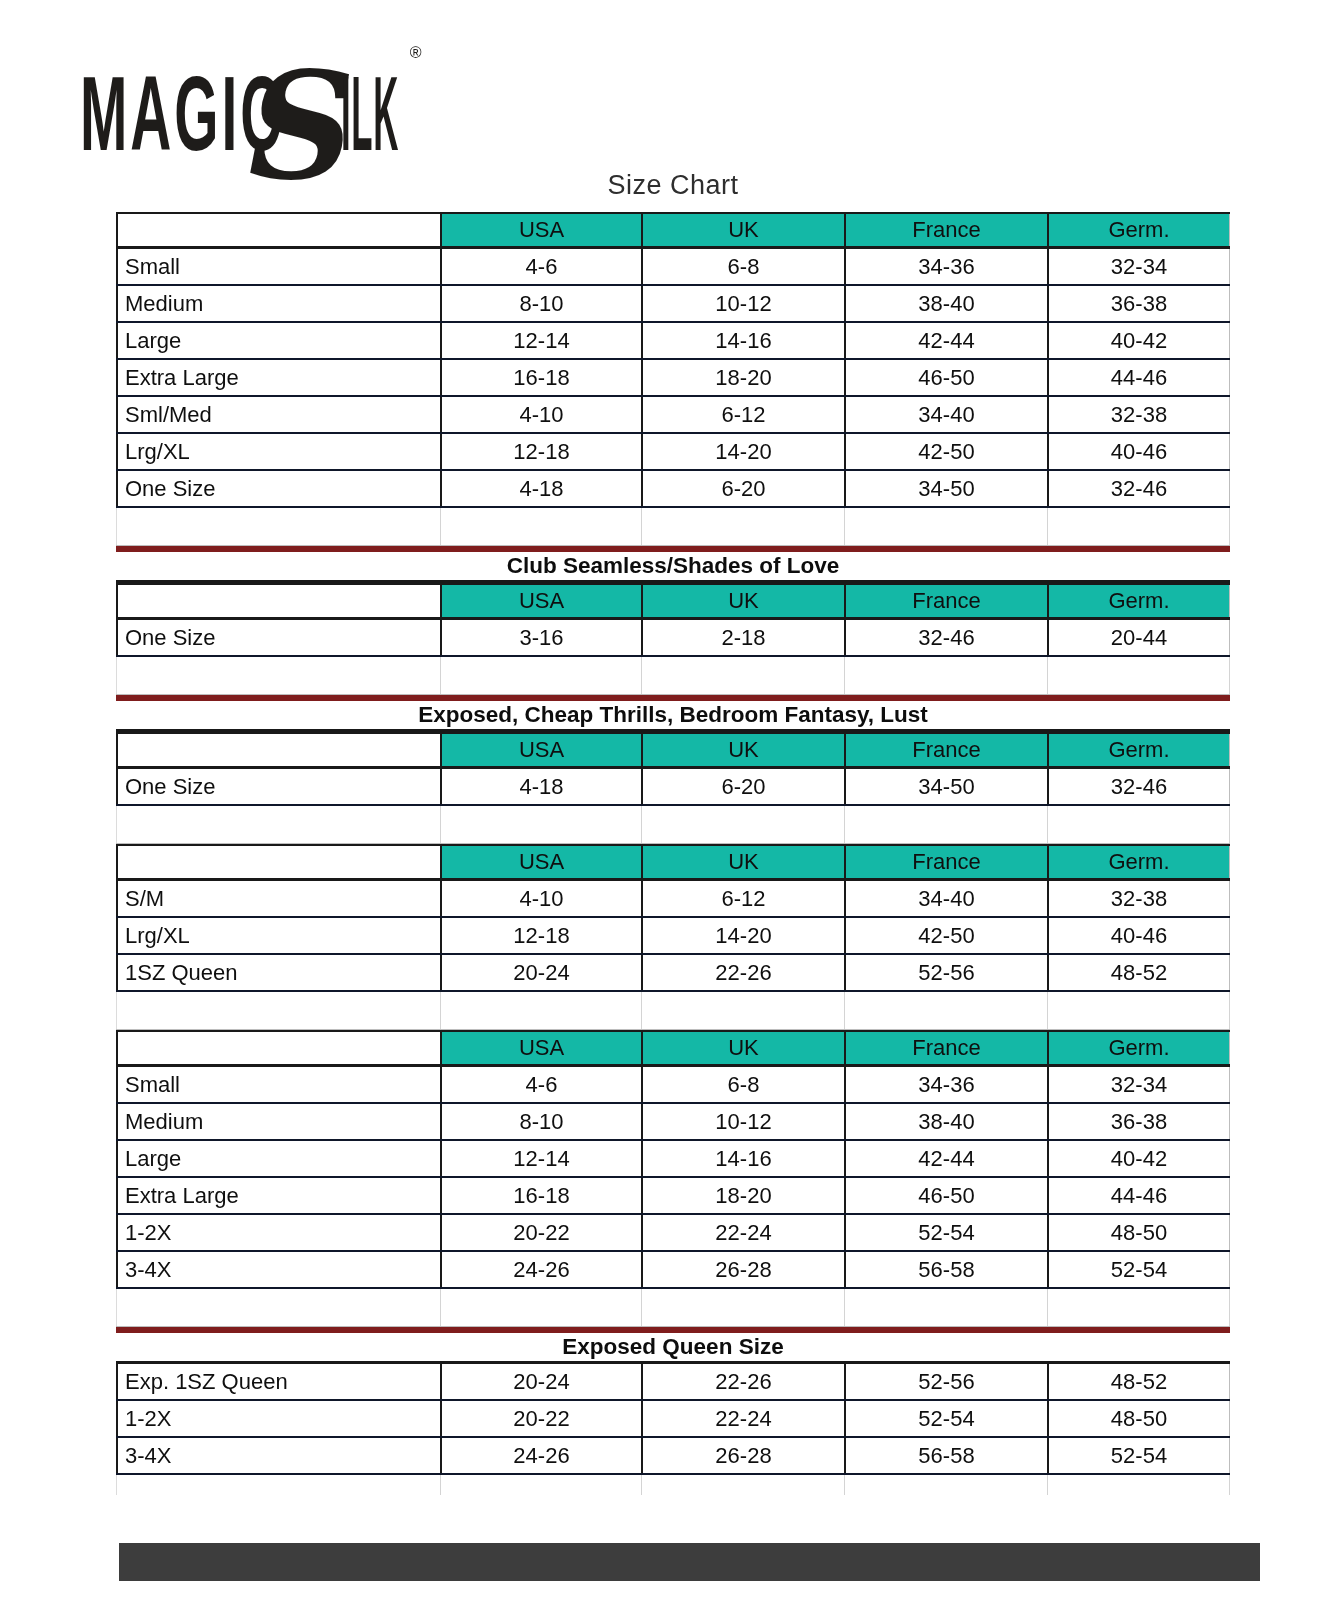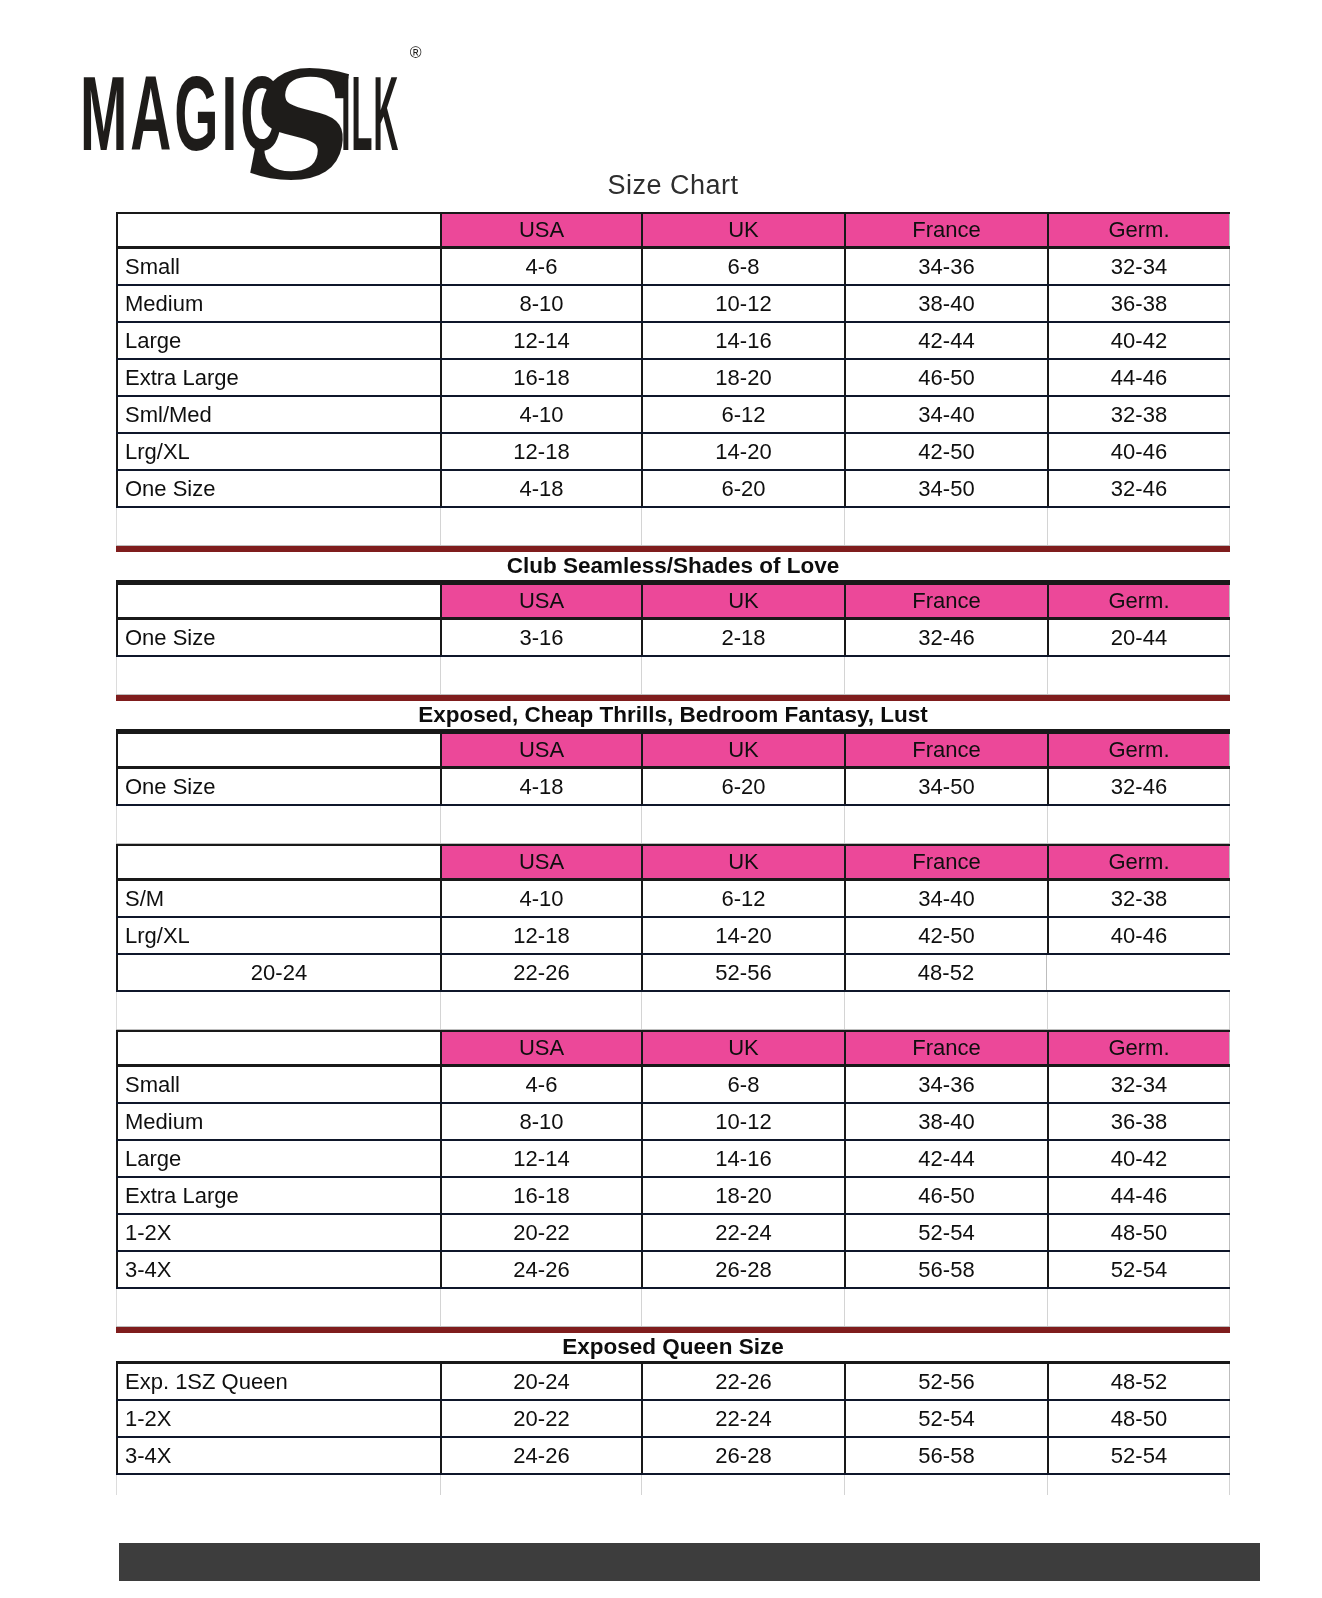--- a/index.html
+++ b/index.html
@@ -60,21 +60,21 @@
   .cell{
     box-sizing:border-box;
     display:flex;align-items:center;justify-content:center;
     font-size:22px;line-height:1;color:#0f0f0f;
     border-left:2px solid #191919;
     background:#ffffff;
     overflow:hidden;
   }
   .cell:last-child{border-right:1.5px solid #bdbdbd;}
   .cell.label{justify-content:flex-start;padding-left:7px;}
-  .head .cell.colhead{background:#ec4899;}
+  .head .cell.colhead{background:#14b8a6;}
   .title-row .t{
     display:flex;height:100%;align-items:center;justify-content:center;
     font-size:22.5px;font-weight:700;color:#0d0d0d;
   }
   .row.spacer{height:38px;border-bottom:1px solid #bdbdbd;background:#fff;}
   .row.spacer.last{border-bottom:none;}
   .spacer .scell{box-sizing:border-box;border-left:1px solid #d4d4d4;}
   .spacer .scell:first-child{border-left:1px solid #dcdcdc;}
   .spacer .scell:last-child{border-right:1px solid #d4d4d4;}
 
@@ -225,20 +225,21 @@
         <div class="cell value">32-38</div>
       </div>
       <div class="row data">
         <div class="cell label">Lrg/XL</div>
         <div class="cell value">12-18</div>
         <div class="cell value">14-20</div>
         <div class="cell value">42-50</div>
         <div class="cell value">40-46</div>
       </div>
       <div class="row data">
+        <div class="cell label">1SZ Queen</div>
         <div class="cell value">20-24</div>
         <div class="cell value">22-26</div>
         <div class="cell value">52-56</div>
         <div class="cell value">48-52</div>
       </div>
       <div class="row spacer" style="height: 38px;">
         <div class="scell"></div>
         <div class="scell"></div>
         <div class="scell"></div>
         <div class="scell"></div>

